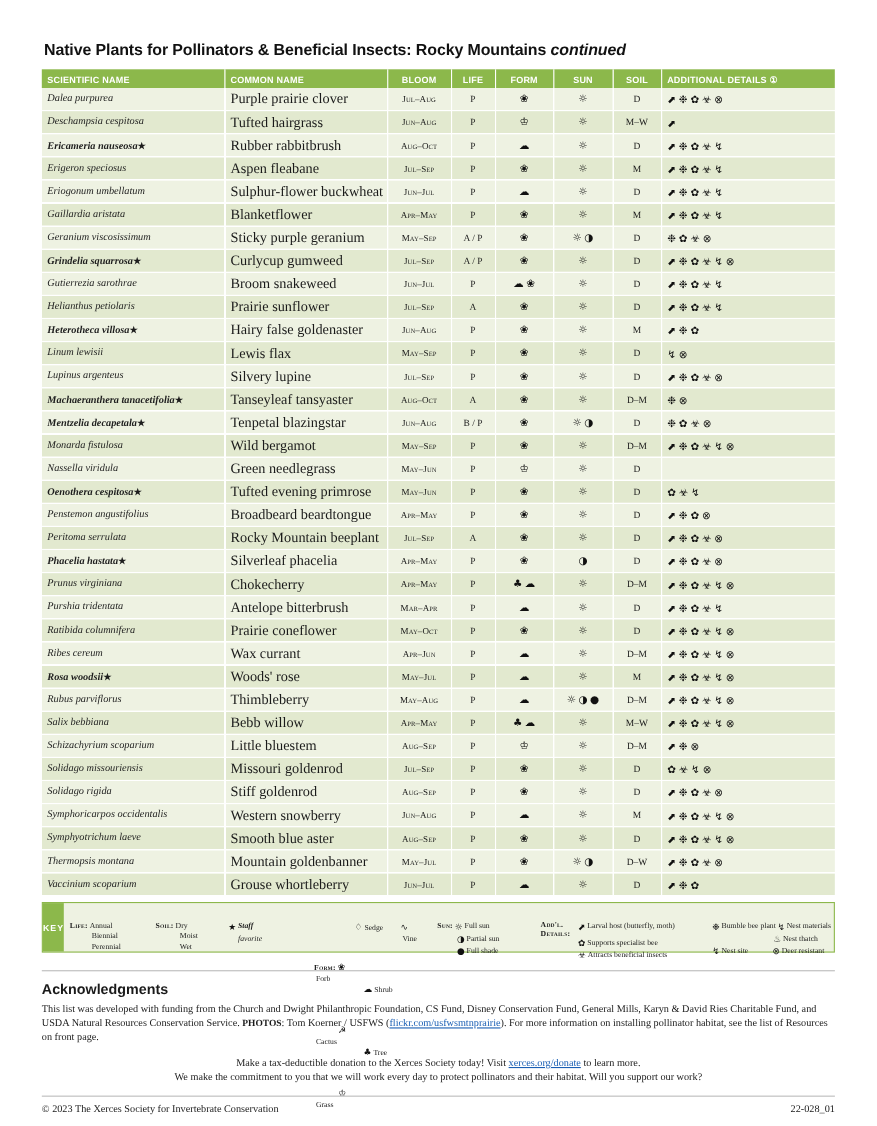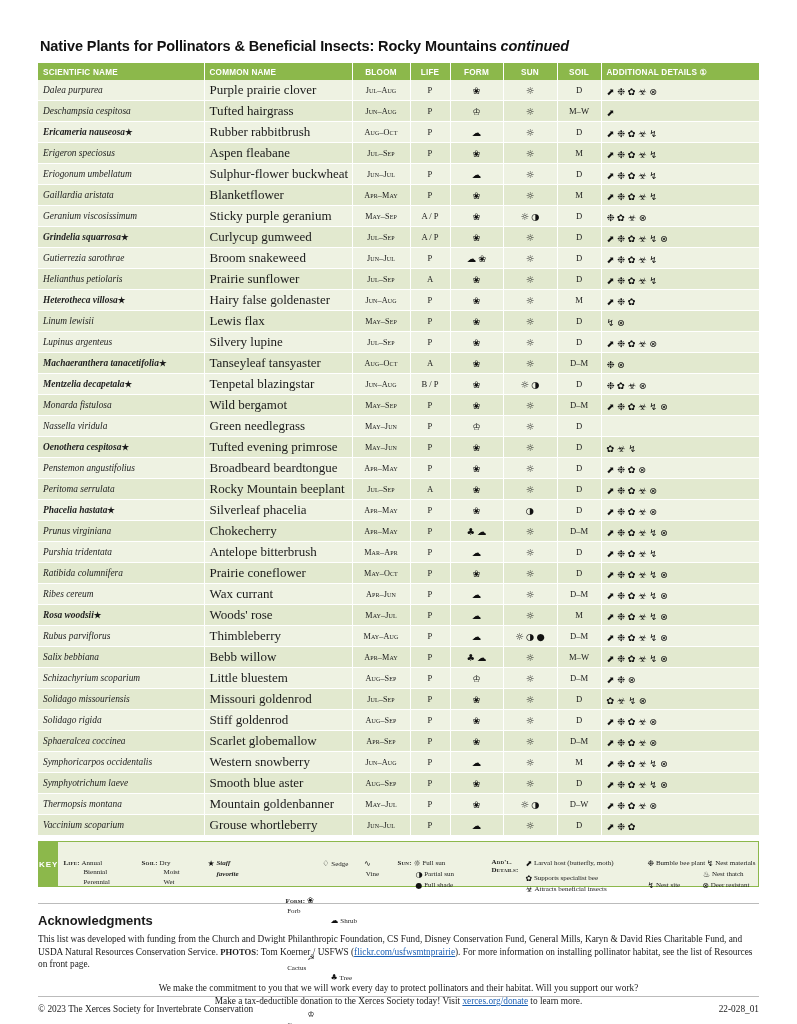--- a/index.html
+++ b/index.html
@@ -524,30 +524,20 @@
         <tr class="odd">
           <td class="sci">Solidago rigida</td>
           <td class="common">Stiff goldenrod</td>
           <td class="bloom">Aug–Sep</td>
           <td class="life">P</td>
           <td class="form"><span class="g">❀</span></td>
           <td class="sun"><span class="g">☼</span></td>
           <td class="soil">D</td>
           <td class="details"><span class="dets"><span class="g">⬈</span><span class="g">❉</span><span class="g">✿</span><span class="g">☣</span><span class="g">⊗</span></span></td>
         </tr>
-        <tr class="even">
-          <td class="sci">Sphaeralcea coccinea</td>
-          <td class="common">Scarlet globemallow</td>
-          <td class="bloom">Apr–Sep</td>
-          <td class="life">P</td>
-          <td class="form"><span class="g">❀</span></td>
-          <td class="sun"><span class="g">☼</span></td>
-          <td class="soil">D–M</td>
-          <td class="details"><span class="dets"><span class="g">⬈</span><span class="g">❉</span><span class="g">✿</span><span class="g">☣</span><span class="g">⊗</span></span></td>
-        </tr>
         <tr class="odd">
           <td class="sci">Symphoricarpos occidentalis</td>
           <td class="common">Western snowberry</td>
           <td class="bloom">Jun–Aug</td>
           <td class="life">P</td>
           <td class="form"><span class="g">☁</span></td>
           <td class="sun"><span class="g">☼</span></td>
           <td class="soil">M</td>
           <td class="details"><span class="dets"><span class="g">⬈</span><span class="g">❉</span><span class="g">✿</span><span class="g">☣</span><span class="g">↯</span><span class="g">⊗</span></span></td>
         </tr>
@@ -608,21 +598,21 @@
           </div>
         <div class="kline">
             <span style="display:inline-block;width:22px"></span>
             <span class="it">Wet</span>
           </div>
       </div>
       <div class="keycol w3">
         <div class="kline"><span class="g sm">★</span>&nbsp;<span class="it" style="font-style:italic;font-weight:bold">Staff</span></div>
         <div class="kline">
             <span style="display:inline-block;width:9px"></span>
-            <span class="it" style="font-style:italic;font-weight:bold">favorite</span>
+            <span class="it" style="font-style:italic;font-weight:normal">favorite</span>
           </div>
       </div>
       <div class="keycol w4">
         <div class="kline">
           <span class="kcellA"><span class="hdr">Form:</span>&nbsp;<span class="g sm">❀</span>&nbsp;<span class="it">Forb</span></span>
           <span class="kcellB"><span class="g sm">♢</span>&nbsp;<span class="it">Sedge</span></span>
           <span><span class="g sm">∿</span>&nbsp;<span class="it">Vine</span></span>
         </div>
         <div class="kline">
           <span class="kcellA"><span style="display:inline-block;width:22px"></span><span class="g sm">☭</span>&nbsp;<span class="it">Cactus</span></span>
@@ -650,22 +640,22 @@
       </div>
     </div>
   </div>
 
   <hr class="sep">
 
   <h2 class="ack">Acknowledgments</h2>
   <p class="ackbody"><span>This list was developed with funding from the Church and Dwight Philanthropic Foundation, CS Fund, Disney Conservation Fund, General Mills, Karyn &amp; David Ries Charitable Fund, and USDA Natural Resources Conservation Service. </span><span class="sc">PHOTOS</span><span>: Tom Koerner / USFWS (</span><a href="#">flickr.com/usfwsmtnprairie</a><span>). For more information on installing pollinator habitat, see the list of Resources on front page.</span></p>
 
   <div class="commit">
+    <div><span>Make a tax-deductible donation to the Xerces Society today! Visit </span><a href="#">xerces.org/donate</a><span> to learn more.</span></div>
     <div>We make the commitment to you that we will work every day to protect pollinators and their habitat. Will you support our work?</div>
-    <div><span>Make a tax-deductible donation to the Xerces Society today! Visit </span><a href="#">xerces.org/donate</a><span> to learn more.</span></div>
   </div>
 
   <div class="footer">
     <span>© 2023 The Xerces Society for Invertebrate Conservation</span>
     <span>22-028_01</span>
   </div>
 
 </div>
 
 </body></html>

